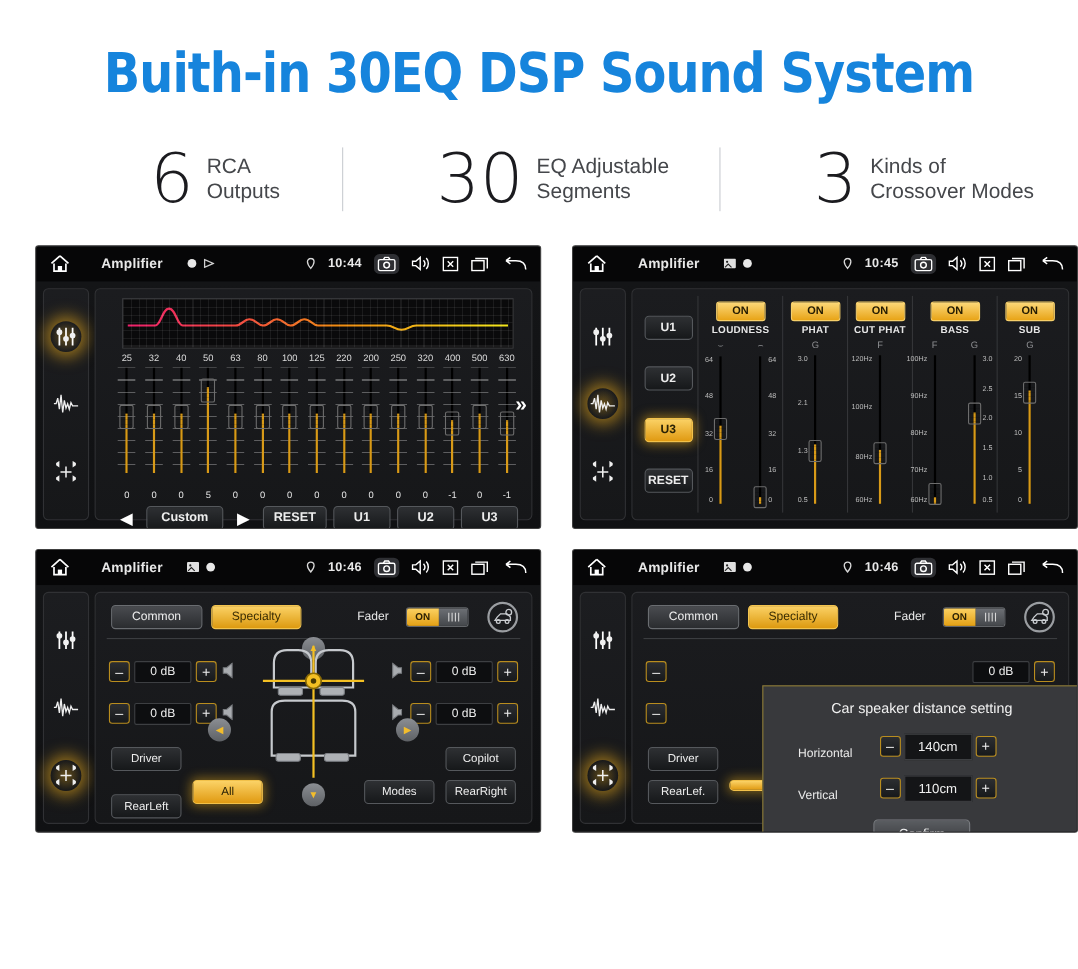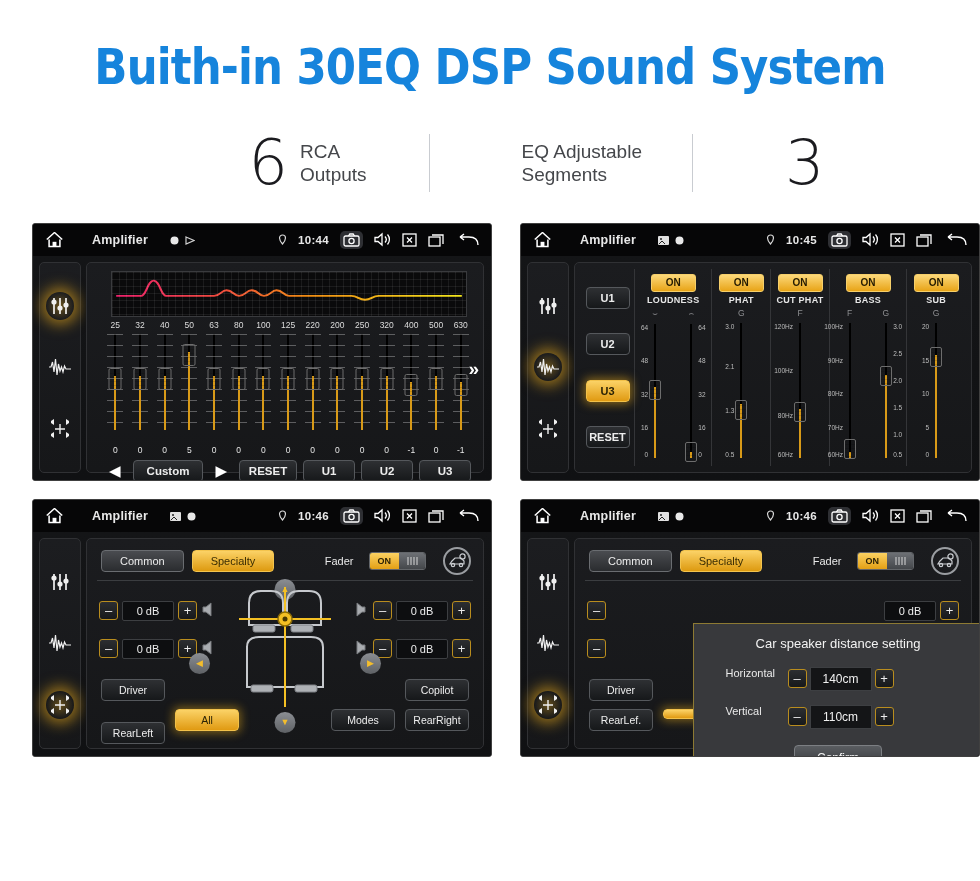--- a/index.html
+++ b/index.html
@@ -263,21 +263,21 @@
     box-shadow:0 0 10px 2px rgba(247,181,27,.45);
   }
   
   .dlg {
     position:absolute; left:112px; top:40px; width:290px; height:165px;
     background:#38393c; border:1px solid #8d7a33;
     display:flex; flex-direction:column; align-items:center;
     padding-top:12px; z-index:20;
   }
   .dlg-title { color:#f2f2f2; font-size:13px; margin-bottom:16px;}
-  .dlg-row { display:flex; align-items:flex-start; margin-bottom:14px; width:225px;}
+  .dlg-row { display:flex; align-items:flex-end; gap:12px; margin-bottom:14px; width:225px;}
   .dlg-lbl { color:#eaeaea; font-size:11px; width:62px;}
   .dlg-stepper { display:flex; align-items:center; gap:3px;}
   .dlg-val {
     background:#141517;border:1px solid #3d3f42;
     color:#f0f0f0;font-size:12px;padding:4px 12px;min-width:62px;text-align:center;
   }
   .confirm {
     background:linear-gradient(#5a5d61,#313336); border:1px solid #7c7f83;
     border-radius:4px; color:#f2f2f2; font-size:12px; padding:5px 22px; margin-top:2px;
   }
@@ -293,31 +293,34 @@
     <div class="stat-num">6</div>
     <div class="stat-txt">
       <div>RCA</div>
       <div>Outputs</div>
     </div>
   </div>
   <div class="sp2"></div>
   <div class="stat-sep"></div>
   <div class="sp3"></div>
   <div class="stat">
+    <div class="stat-num">30</div>
     <div class="stat-txt">
       <div>EQ Adjustable</div>
       <div>Segments</div>
     </div>
   </div>
   <div class="sp4"></div>
   <div class="stat-sep"></div>
   <div class="sp3"></div>
   <div class="stat">
     <div class="stat-num">3</div>
     <div class="stat-txt">
+      <div>Kinds of</div>
+      <div>Crossover Modes</div>
     </div>
   </div>
 </div>
 
 <div class="screens">
 
   <div class="device">
     <div class="statusbar">
       <span class="ic">
         <svg width="19" height="17" viewBox="0 0 24 22">

